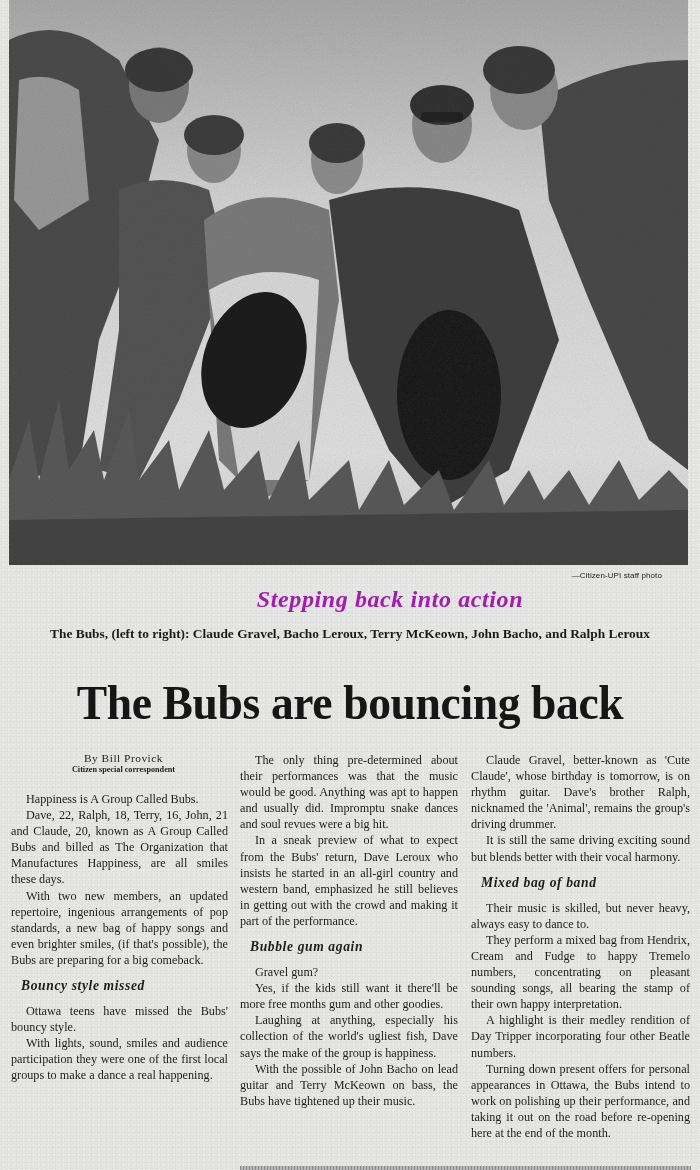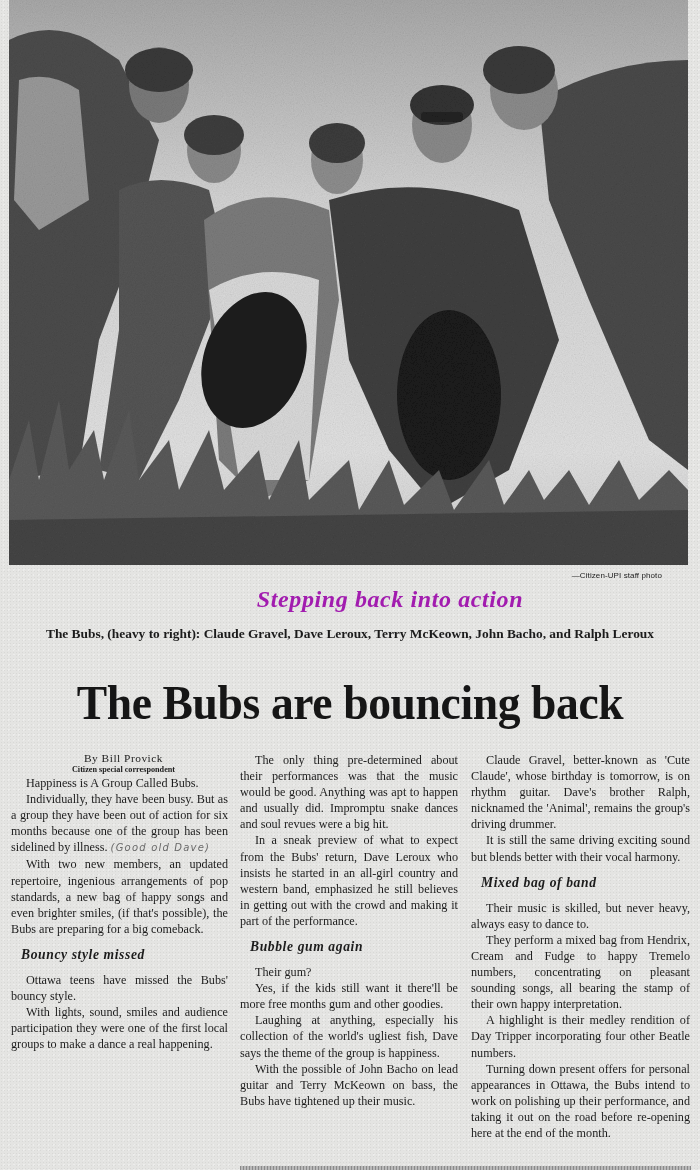--- a/index.html
+++ b/index.html
@@ -109,21 +109,21 @@
       font-size: 11.4px;
       line-height: 13px;
       letter-spacing: 0.5px;
       margin-left: 8px;
     }
     .byline-sub {
       text-align: center;
       font-weight: bold;
       font-size: 8.2px;
       line-height: 10px;
-      margin-bottom: 0;
+      margin-bottom: 16px;
       margin-left: 8px;
     }
     .subhead {
       font-weight: bold;
       font-style: italic;
       font-size: 13.6px;
       letter-spacing: 0.6px;
       margin: 10px 0 9px 10px;
       text-align: left;
       line-height: 16px;
@@ -195,42 +195,42 @@
 
       <path d="M0 480 L20 420 L30 480 L50 400 L60 470 L85 430 L95 480 L120 410 L130 480 L160 440 L170 490 L200 430 L215 490 L250 450 L260 500 L290 440 L300 500 L340 460 L350 510 L380 460 L395 505 L430 470 L445 510 L480 460 L495 505 L520 470 L535 500 L560 470 L580 505 L610 460 L630 500 L660 470 L679 490 L679 565 L0 565 Z" fill="#5a5a5a"></path>
       <path d="M0 520 L679 510 L679 565 L0 565 Z" fill="#3c3c3c" opacity="0.7"></path>
     </g>
   </svg>
 </div>
 
 <div class="credit">—Citizen-UPI staff photo</div>
 
 <div class="caption-title">Stepping back into action</div>
-<div class="caption-body">The Bubs, (heavy to right): Claude Gravel, Dave Leroux, Terry McKeown, John Bacho, and Ralph Leroux</div>
+<div class="caption-body">The Bubs, (left to right): Claude Gravel, Bacho Leroux, Terry McKeown, John Bacho, and Ralph Leroux</div>
 
 <div class="headline">The Bubs are bouncing back</div>
 
 <div class="col col1">
   <div class="byline">By Bill Provick</div>
   <div class="byline-sub">Citizen special correspondent</div>
   <p>Happiness is A Group Called Bubs.</p>
-  <p><span>Individually, they have been busy. But as a group they have been out of action for six months because one of the group has been sidelined by illness.</span> <span class="handwritten">(Good old Dave)</span></p>
+  <p>Dave, 22, Ralph, 18, Terry, 16, John, 21 and Claude, 20, known as A Group Called Bubs and billed as The Organization that Manufactures Hap­piness, are all smiles these days.</p>
   <p>With two new members, an updat­ed repertoire, ingenious arrange­ments of pop standards, a new bag of happy songs and even brighter smiles, (if that's possible), the Bubs are preparing for a big comeback.</p>
   <div class="subhead">Bouncy style missed</div>
   <p>Ottawa teens have missed the Bubs' bouncy style.</p>
   <p>With lights, sound, smiles and au­dience participation they were one of the first local groups to make a dance a real happening.</p>
 </div>
 
 <div class="col col2">
   <p>The only thing pre-determined about their performances was that the music would be good. Anything was apt to happen and usually did. Impromptu snake dances and soul revues were a big hit.</p>
   <p>In a sneak preview of what to ex­pect from the Bubs' return, Dave Leroux who insists he started in an all-girl country and western band, emphasized he still believes in get­ting out with the crowd and making it part of the performance.</p>
   <div class="subhead">Bubble gum again</div>
-  <p>Their gum?</p>
+  <p>Gravel gum?</p>
   <p>Yes, if the kids still want it there'll be more free months gum and other goodies.</p>
-  <p>Laughing at anything, especially his collection of the world's ugliest fish, Dave says the theme of the group is happiness.</p>
+  <p>Laughing at anything, especially his collection of the world's ugliest fish, Dave says the make of the group is happiness.</p>
   <p>With the possible of John Bacho on lead guitar and Terry McKeown on bass, the Bubs have tightened up their music.</p>
 </div>
 
 <div class="col col3">
   <p>Claude Gravel, better-known as 'Cute Claude', whose birthday is to­morrow, is on rhythm guitar. Dave's brother Ralph, nicknamed the 'Animal', remains the group's driving drummer.</p>
   <p>It is still the same driving exciting sound but blends better with their vocal harmony.</p>
   <div class="subhead">Mixed bag of band</div>
   <p>Their music is skilled, but never heavy, always easy to dance to.</p>
   <p>They perform a mixed bag from Hendrix, Cream and Fudge to happy Tremelo numbers, concentrating on pleasant sounding songs, all bearing the stamp of their own happy inter­pretation.</p>
   <p>A highlight is their medley rendi­tion of Day Tripper incorporating four other Beatle numbers.</p>

